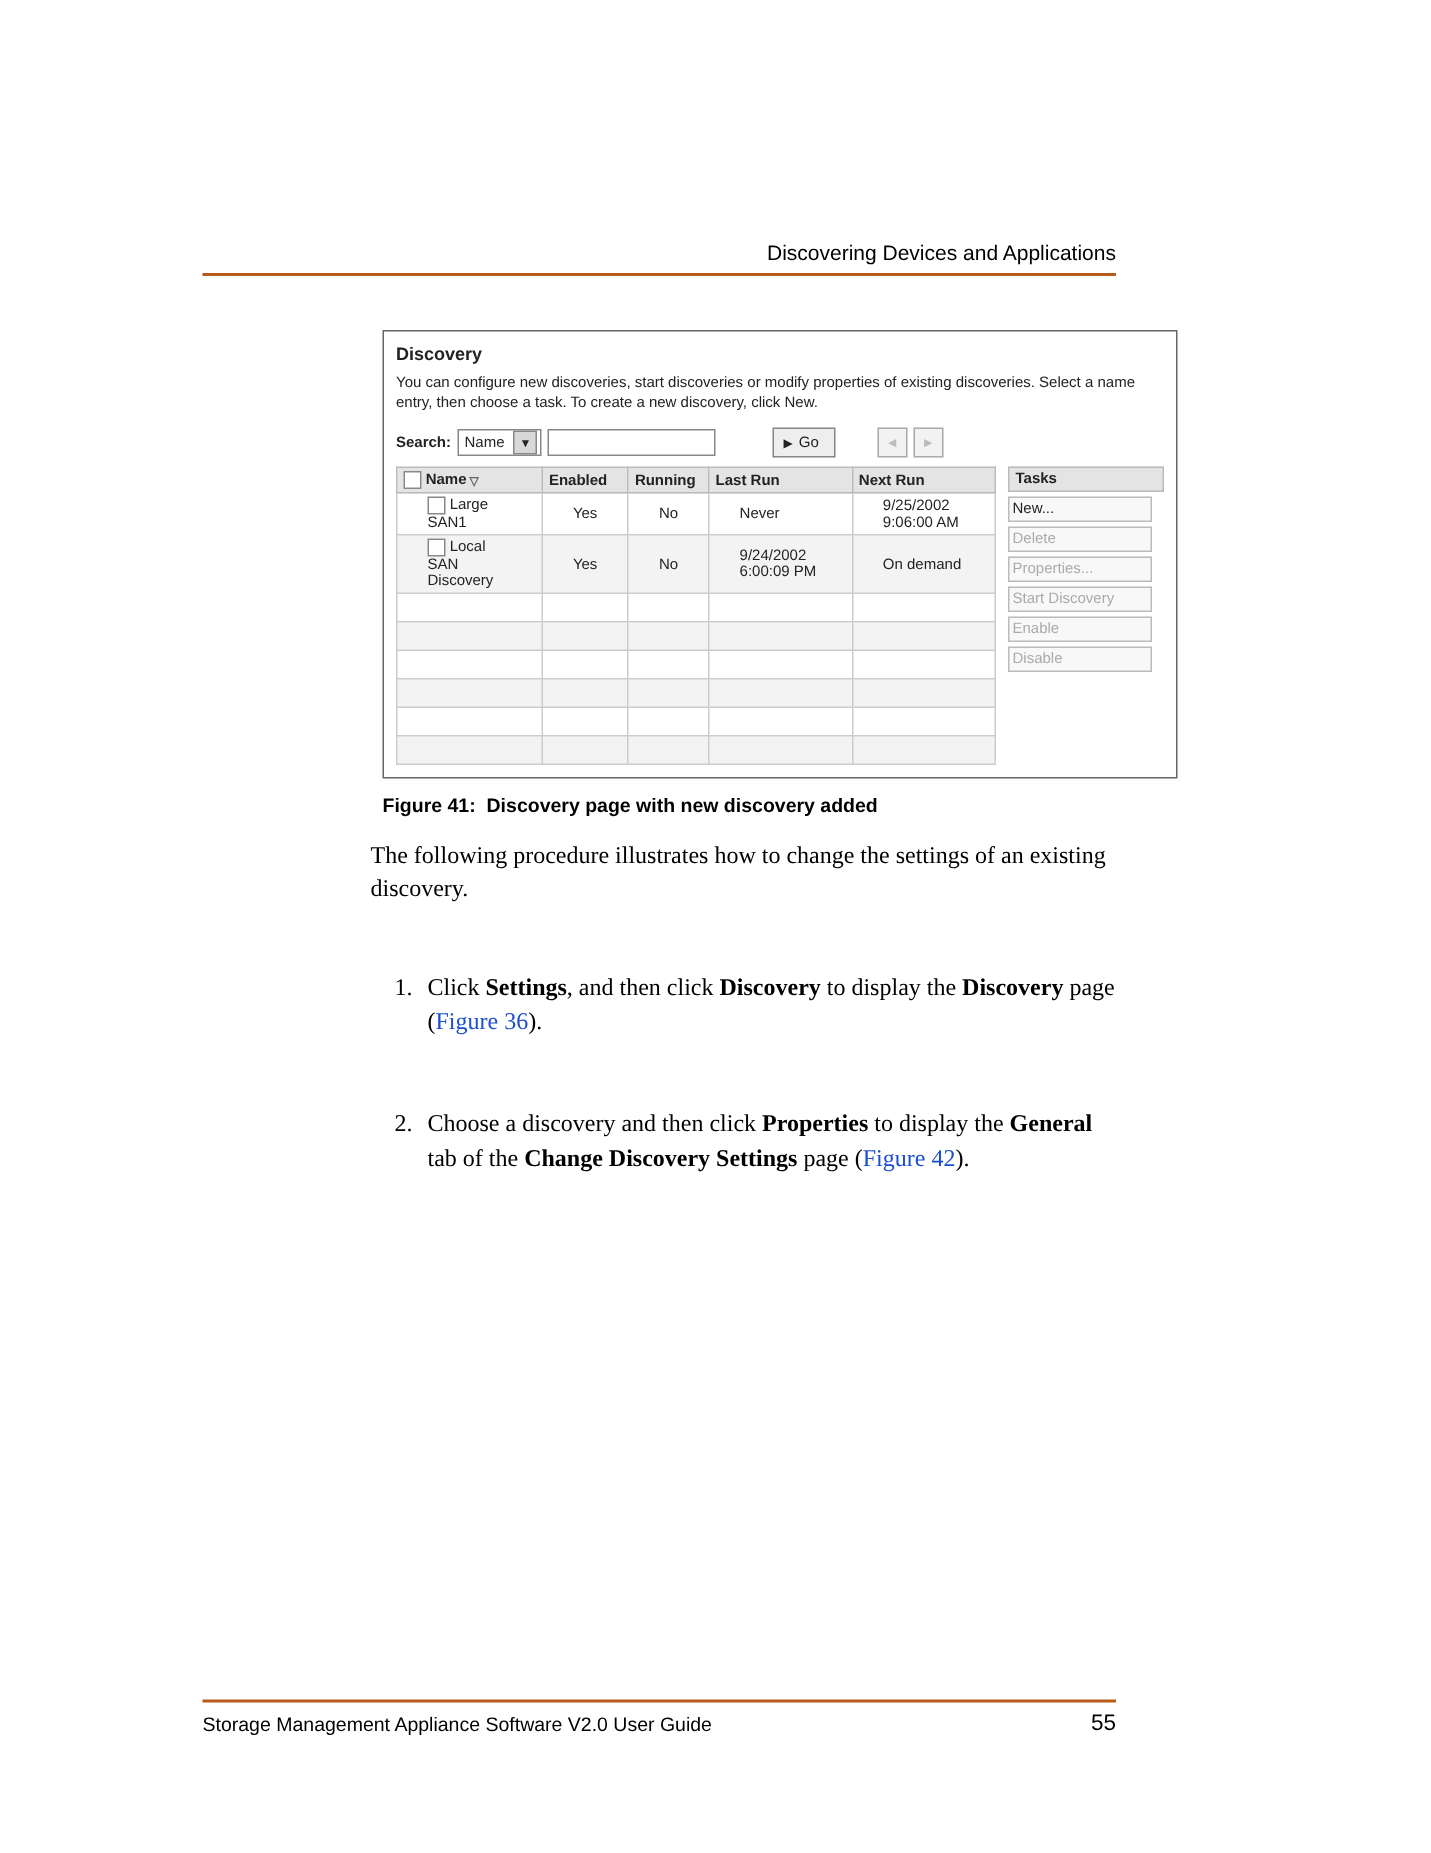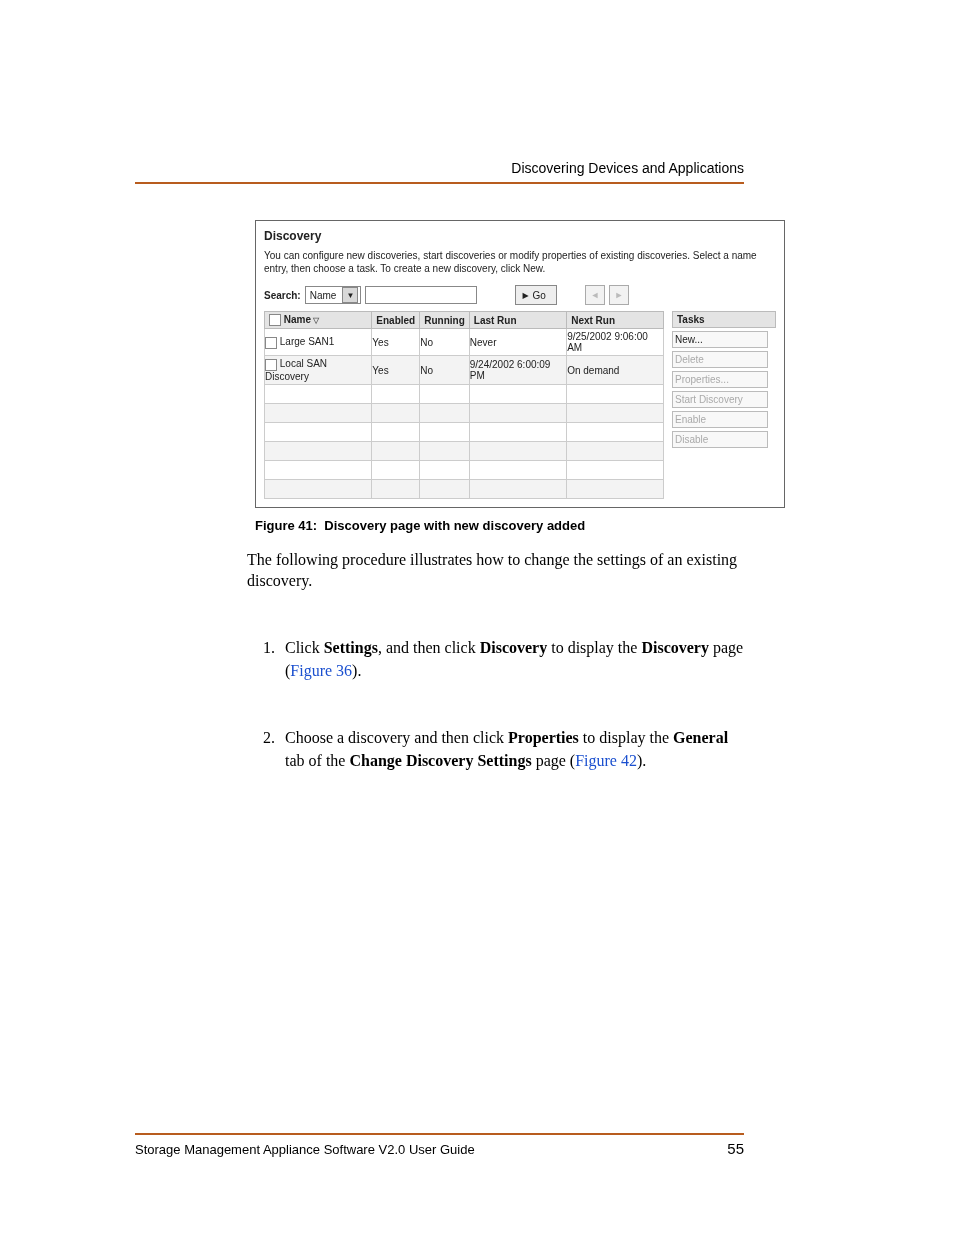--- a/index.html
+++ b/index.html
@@ -120,21 +120,21 @@
   }
   table.grid th {
     background: #e4e4e4;
     border: 1px solid #bbb;
     text-align: left;
     padding: 2px 4px;
     font-weight: bold;
   }
   table.grid td {
     border: 1px solid #ccc;
-    padding: 2px 0;
+    padding: 2px 20px;
     height: 14px;
   }
   table.grid tr.alt td { background: #f3f3f3; }
   .cb { width: 10px; height: 10px; border: 1px solid #888; display: inline-block; background: #fff; vertical-align: middle; }
   .sort-ind { font-size: 8px; color: #666; margin-left: 2px; }
   .tasks-panel { flex: 1; }
   .tasks-header {
     background: #e4e4e4;
     border: 1px solid #bbb;
     font-weight: bold;

